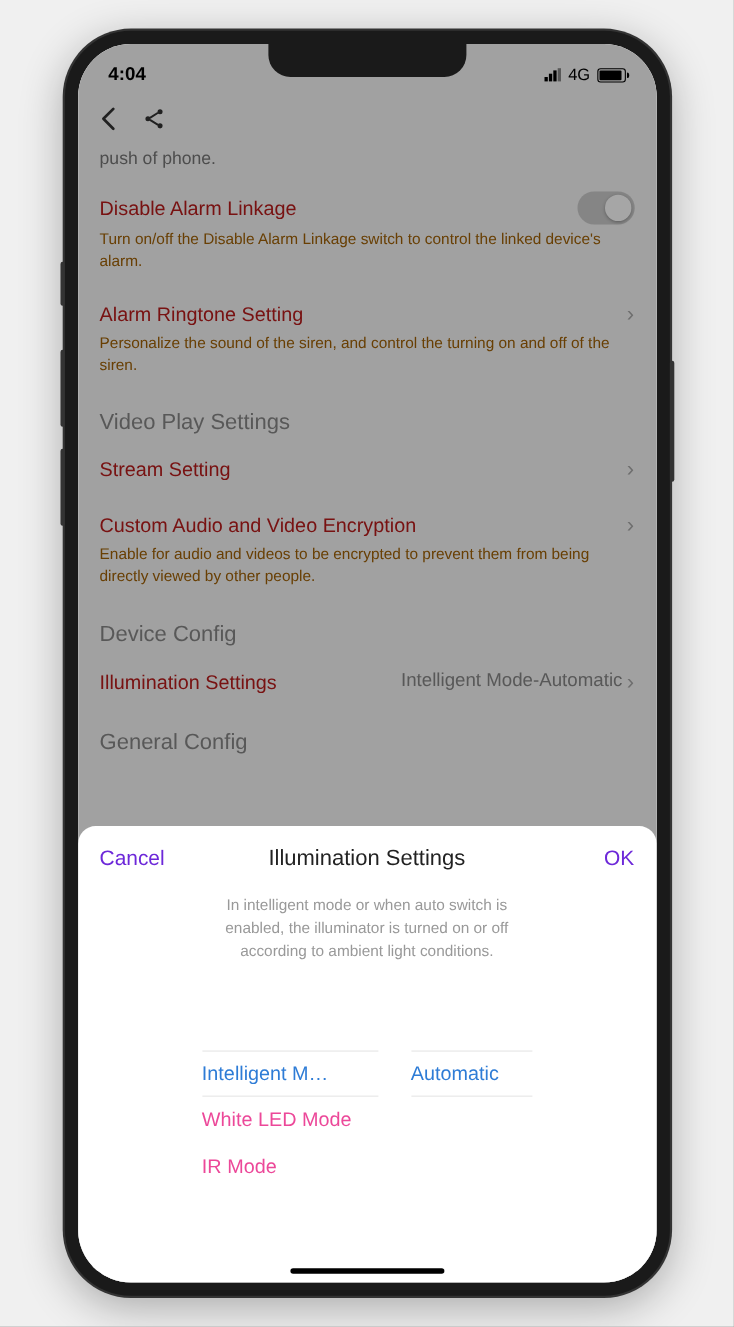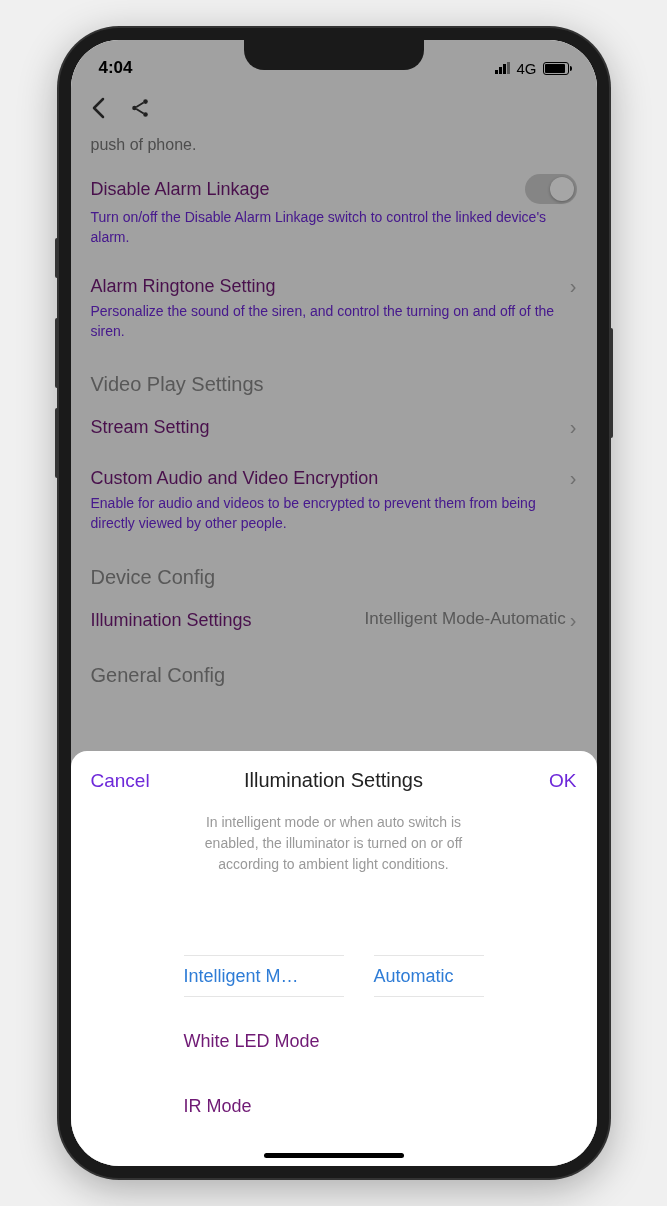--- a/index.html
+++ b/index.html
@@ -115,26 +115,26 @@
     }
     .section {
       padding: 0 20px;
     }
     .row {
       padding: 14px 0;
       position: relative;
     }
     .row-title {
       font-size: 18px;
-      color: #701a75;
+      color: #b91c1c;
       font-weight: 400;
     }
     .row-sub {
       font-size: 14px;
-      color: #6d28d9;
+      color: #a16207;
       margin-top: 4px;
       line-height: 1.4;
     }
     .row-top {
       display:flex;
       align-items:center;
       justify-content:space-between;
     }
     .chev {
       color: #aaa;
@@ -202,30 +202,29 @@
     }
     .picker {
       display:flex;
       justify-content:center;
       gap: 30px;
     }
     .picker-col {
       display:flex;
       flex-direction:column;
       align-items:flex-start;
-      gap:23px;
     }
     .picker-col.col1 { width: 160px; }
     .picker-col.col2 { width: 110px; }
     .picker-row {
       height: 42px;
       display:flex;
       align-items:center;
       font-size: 18px;
-      color: #701a75;
+      color: #ec4899;
       width:100%;
     }
     .picker-row.sel {
       color: #2e7cd6;
       border-top: 1px solid #e5e5e5;
       border-bottom: 1px solid #e5e5e5;
       font-weight: 400;
     }
     .home-ind {
       position:absolute;

